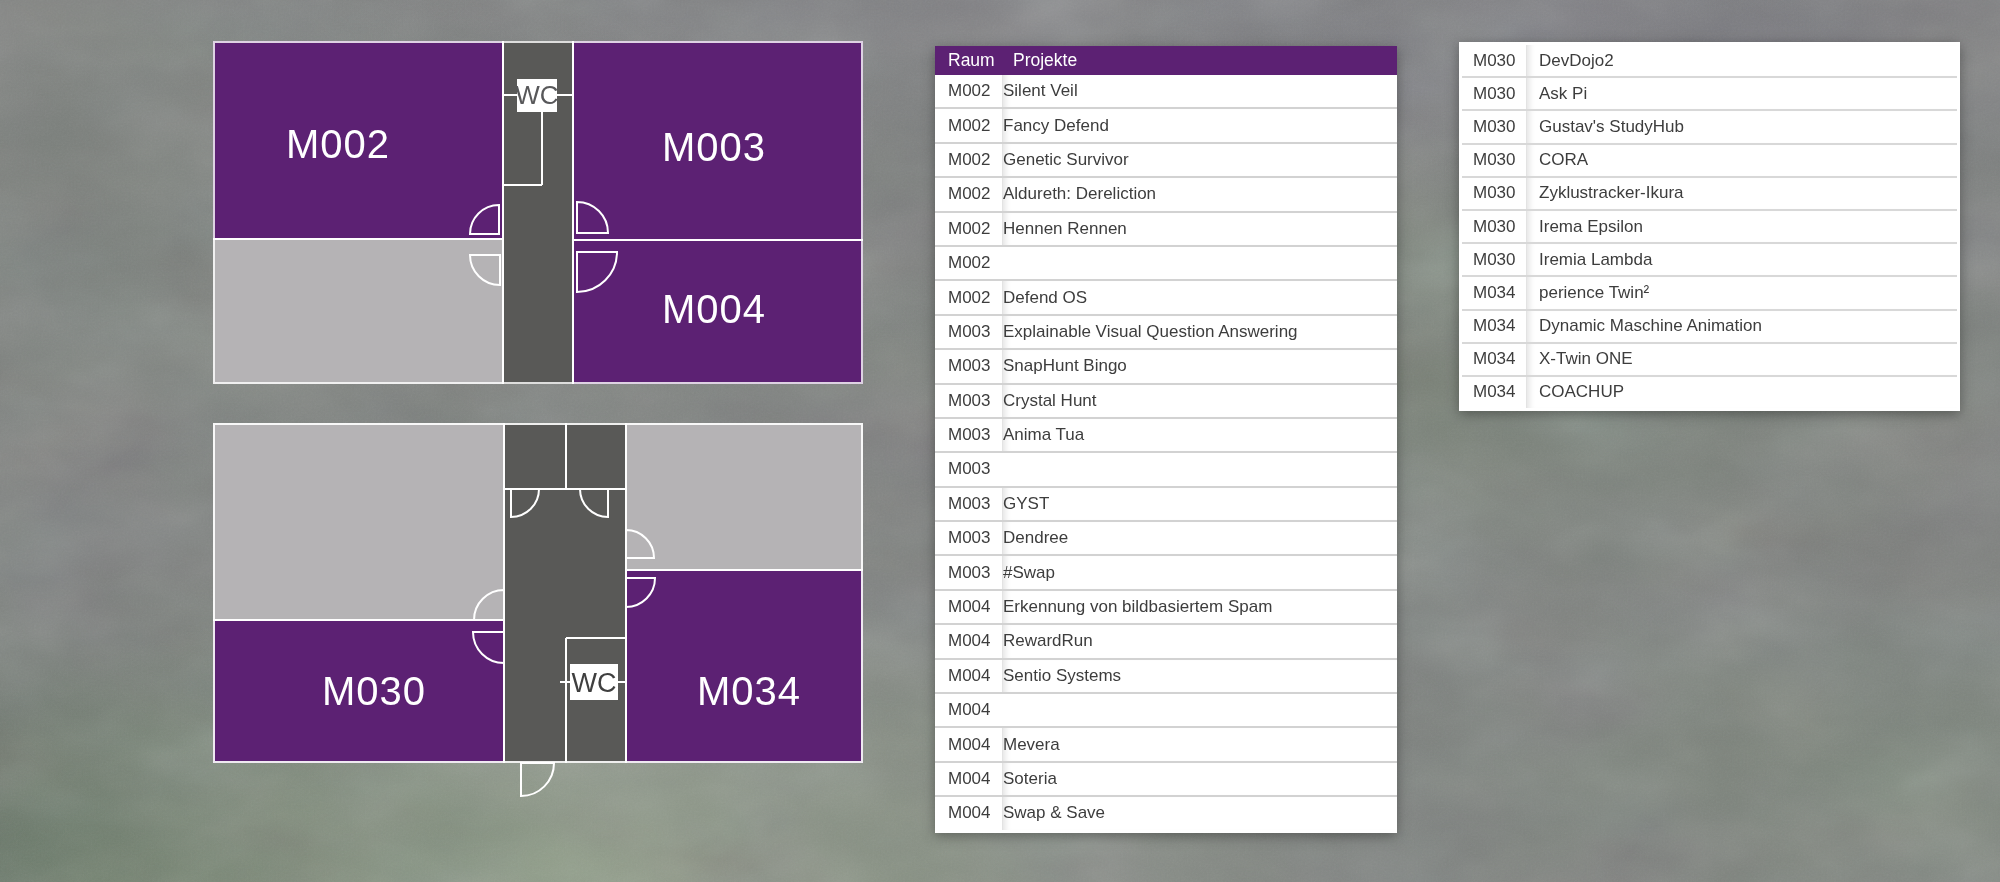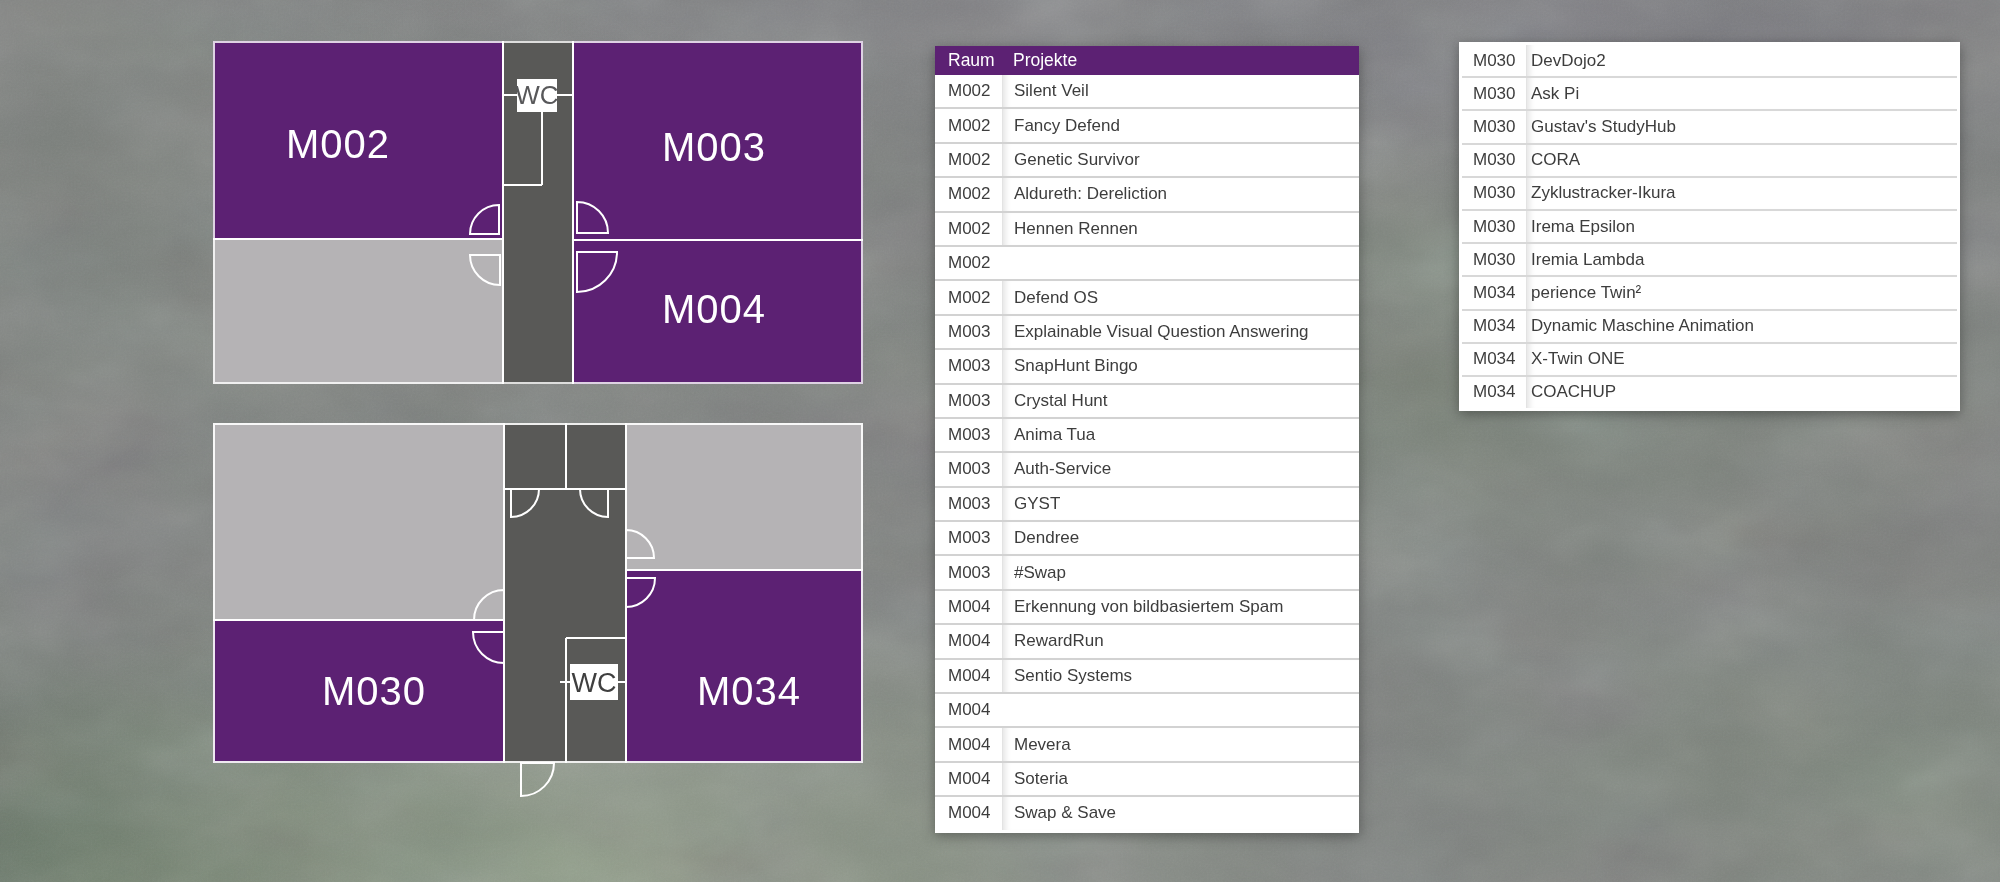--- a/index.html
+++ b/index.html
@@ -24,38 +24,38 @@
   .plan-bottom{left:213px;top:423px;width:650px;height:385px;}
   .plan-top svg,.plan-bottom svg{display:block;}
   .room-label{fill:#ffffff;font-size:40px;font-weight:300;letter-spacing:1px;}
   .wc-label-top{fill:#58585a;font-size:26px;}
   .wc-label-bottom{fill:#3f3f3f;font-size:27px;}
   .wall{stroke:#ffffff;stroke-width:2;}
   .door{fill:none;stroke:#ffffff;stroke-width:2;}
 
   
   .tbl{background:#ffffff;box-shadow:0 3px 12px rgba(0,0,0,0.35);}
-  .tbl-mid{left:935px;top:46px;width:424px;border-bottom:3px solid #ffffff;}
+  .tbl-mid{left:935px;top:46px;width:462px;border-bottom:3px solid #ffffff;}
   .tbl-right{left:1459px;top:42px;width:495px;border:3px solid #ffffff;}
   .tbl-head{display:flex;height:29px;background:#5c2173;color:#ffffff;
             align-items:center;font-size:17.5px;}
   .h-raum{width:67px;padding-left:13px;box-sizing:border-box;flex:none;}
   .h-proj{padding-left:11px;}
   .trow{display:flex;height:32.4px;border-bottom:2px solid #d2d2d2;
         background:#ffffff;font-size:17px;color:#3d3d3d;align-items:stretch;}
   .tbl-mid .trow:last-child{border-bottom:none;}
   .tbl-right .trow{height:31.2px;border-bottom:2px solid #d8d8d8;}
   .tbl-right .trow:last-child{border-bottom:none;}
   .c-raum{width:67px;padding-left:13px;box-sizing:border-box;flex:none;
           display:flex;align-items:center;}
-  .c-proj{flex:1;padding-left:11px;border-left:1px solid #e3e3e3;
+  .c-proj{flex:1;border-left:1px solid #e3e3e3;
           box-shadow:inset 7px 0 6px -5px rgba(0,0,0,0.12);
           display:flex;align-items:center;}
   .tbl-right .c-raum{width:64px;padding-left:11px;}
-  .tbl-right .c-proj{padding-left:4px;}
+  .tbl-right .c-proj{padding-left:12px;}
 </style>
 </head>
 <body>
 
 <svg class="bg-noise" xmlns="http://www.w3.org/2000/svg">
   <defs>
     <filter id="mottle" x="0" y="0" width="100%" height="100%">
       <feTurbulence type="fractalNoise" baseFrequency="0.006 0.01" numOctaves="4" seed="11"></feTurbulence>
       <feColorMatrix type="saturate" values="0.15"></feColorMatrix>
     </filter>
@@ -176,21 +176,20 @@
   <div class="trow">
       <div class="c-raum">M003</div>
       <div class="c-proj">Crystal Hunt</div>
     </div>
   <div class="trow">
       <div class="c-raum">M003</div>
       <div class="c-proj">Anima Tua</div>
     </div>
   <div class="trow">
       <div class="c-raum">M003</div>
-      <div class="c-proj">Auth-Service</div>
     </div>
   <div class="trow">
       <div class="c-raum">M003</div>
       <div class="c-proj">GYST</div>
     </div>
   <div class="trow">
       <div class="c-raum">M003</div>
       <div class="c-proj">Dendree</div>
     </div>
   <div class="trow">

